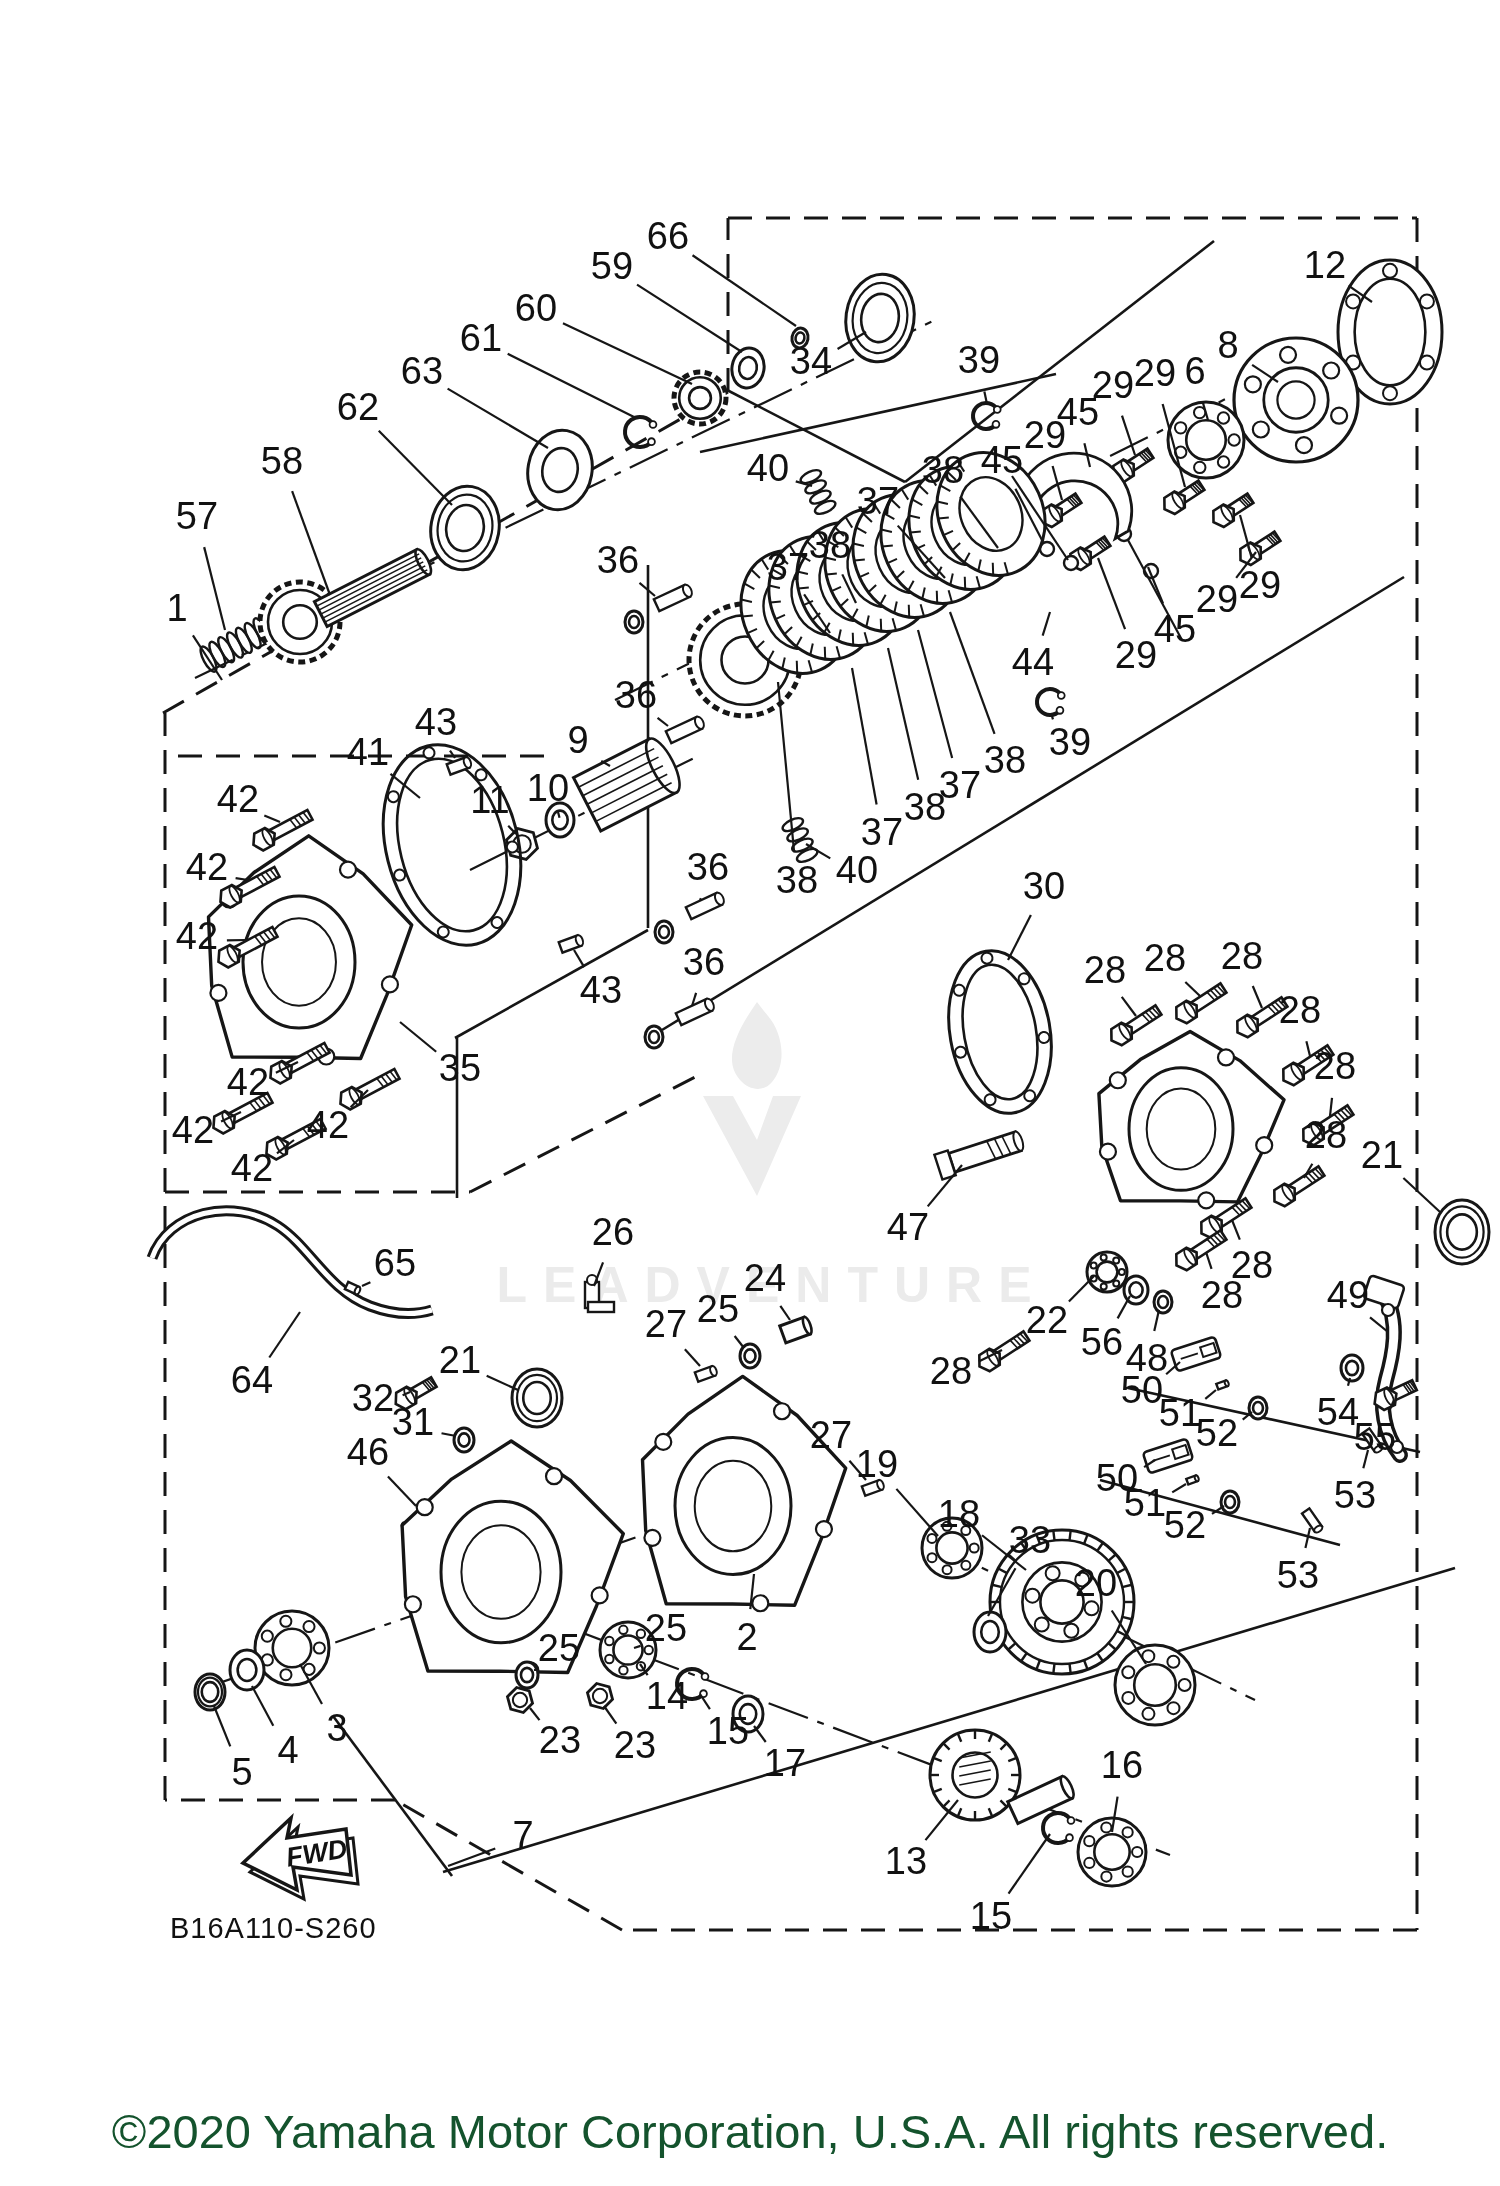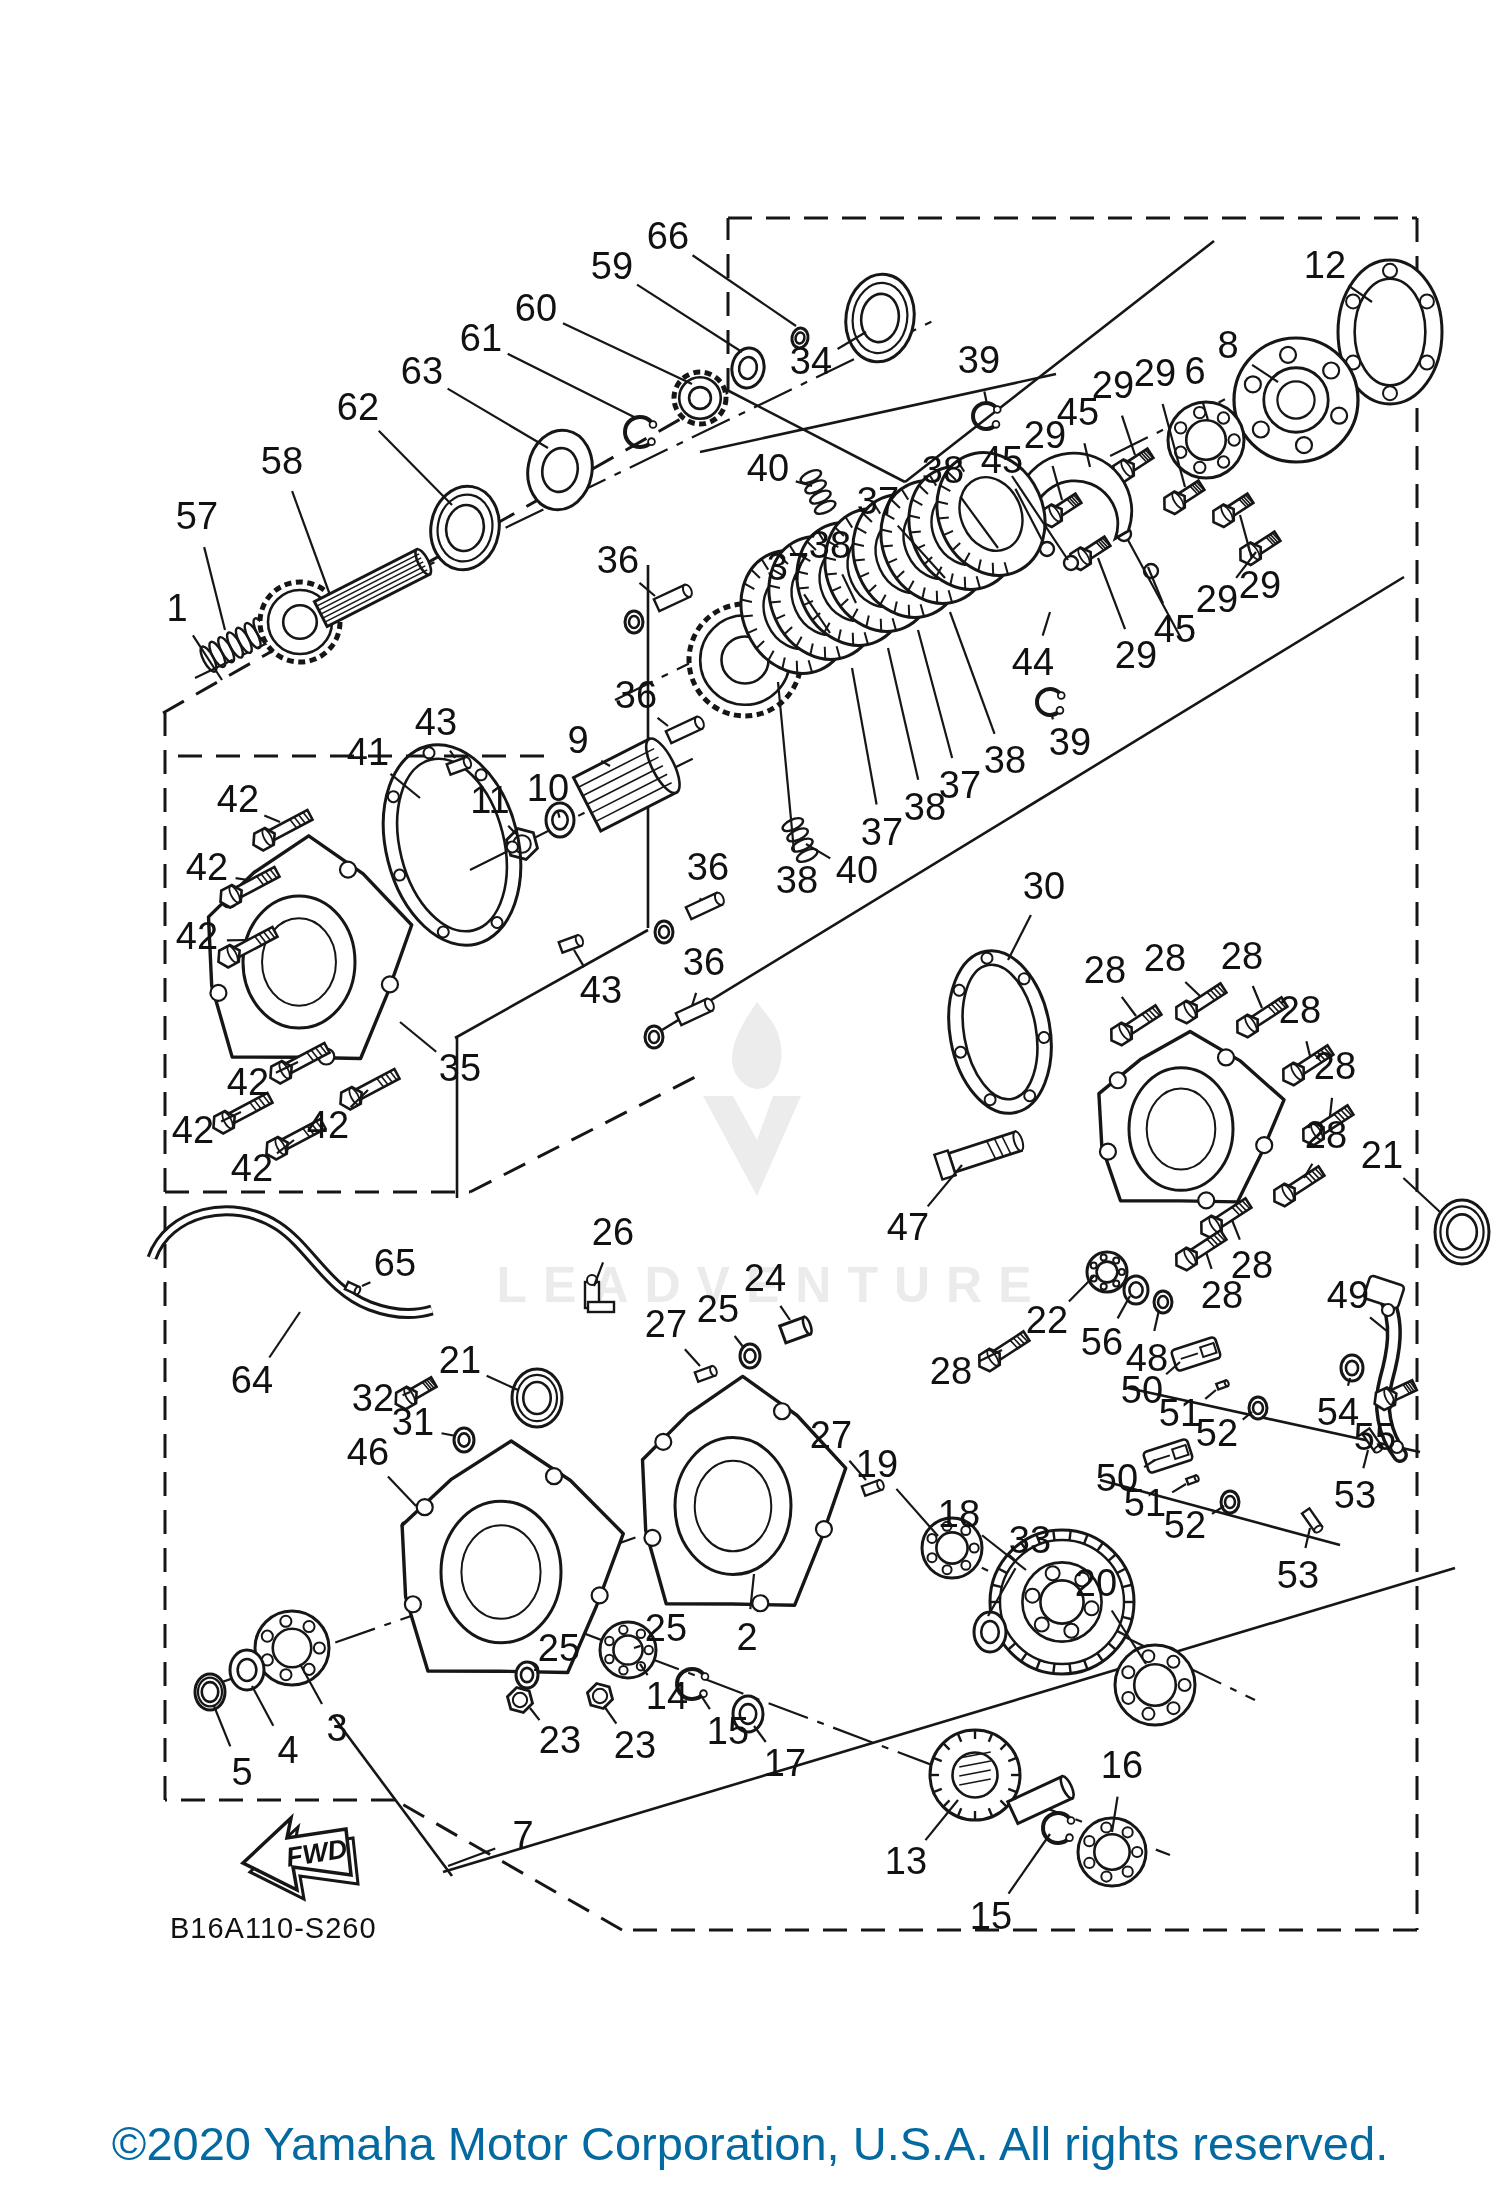--- a/index.html
+++ b/index.html
@@ -1,21 +1,21 @@
 <!DOCTYPE html>
 <html><head>
 <meta charset="utf-8">
 <style>
   html,body{margin:0;padding:0;background:#fff;}
   .page{position:relative;width:1500px;height:2186px;background:#fff;overflow:hidden;
         font-family:"Liberation Sans", sans-serif;}
   #svgwrap{position:absolute;left:0;top:0;width:1500px;height:2186px;}
   svg{display:block;}
   .footer-copy{position:absolute;left:0;top:2104px;width:100%;text-align:center;
-    font-size:47px;color:#0369a1;letter-spacing:0px;white-space:nowrap;margin-top:12px;}
+    font-size:47px;color:#14532d;letter-spacing:0px;white-space:nowrap;}
   .footer-rendered{position:absolute;left:0;top:2148px;width:100%;text-align:center;
     font-size:19px;color:#222;white-space:nowrap;}
 </style>
 </head>
 <body>
 
 <div class="page">
   <div id="svgwrap">
     <svg id="svg-diagram" width="1500" height="2186" viewBox="0 0 1500 2186" xmlns="http://www.w3.org/2000/svg">
 

